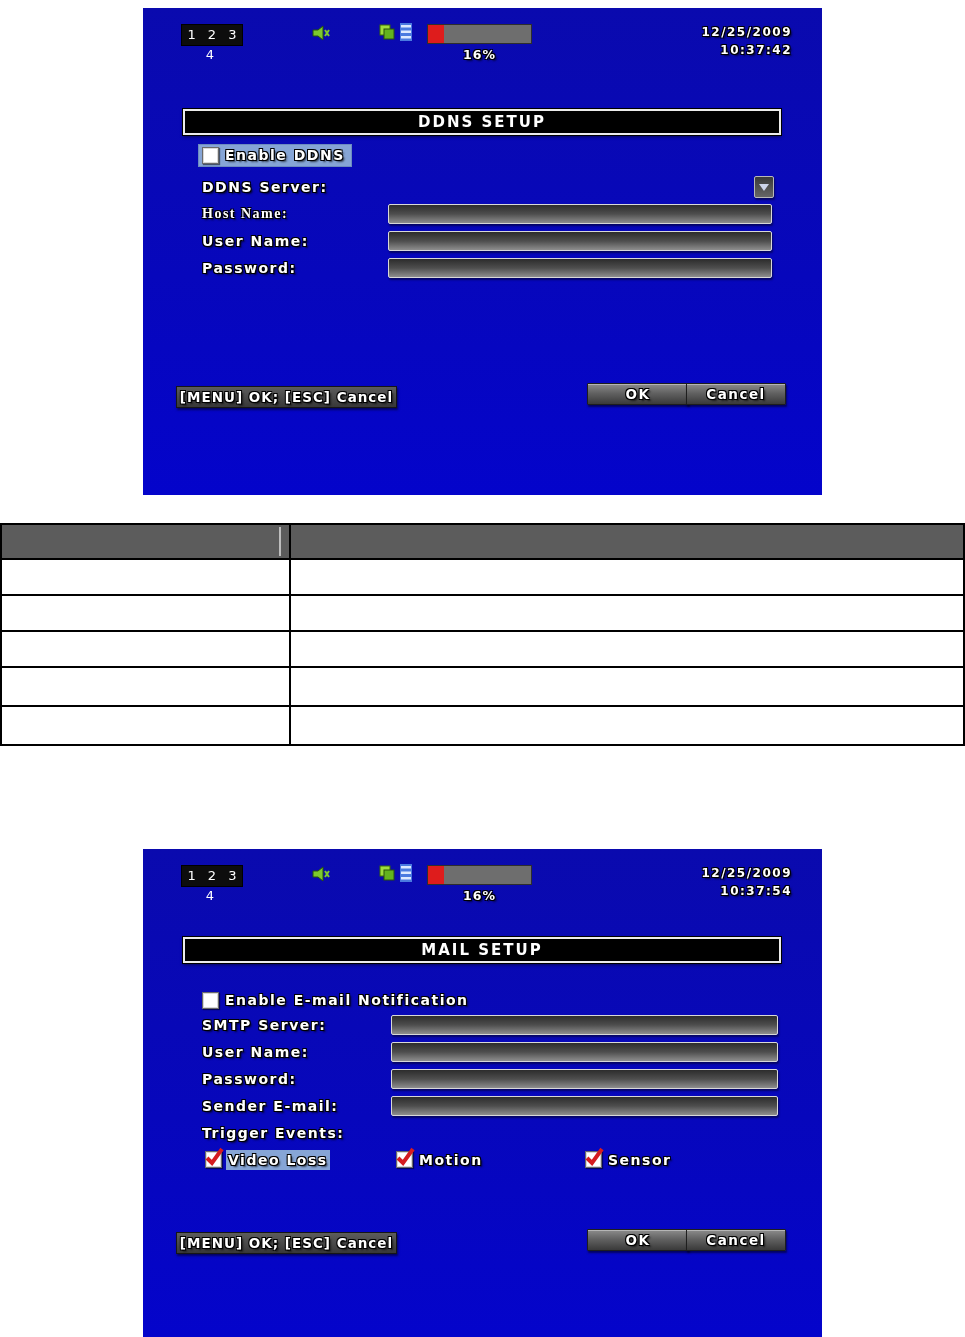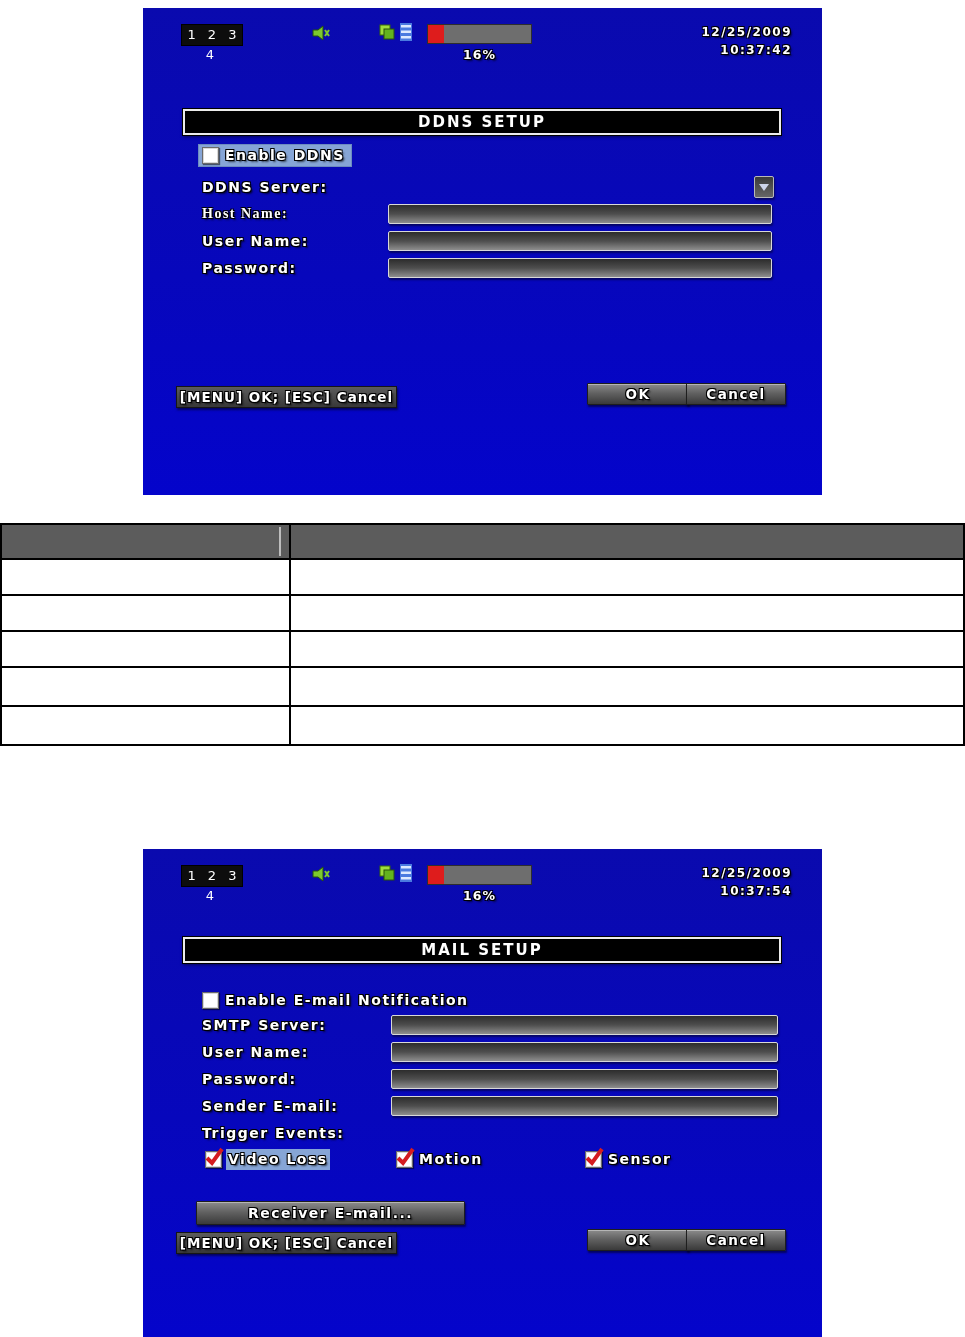--- a/index.html
+++ b/index.html
@@ -83,21 +83,21 @@
   .dropdown span{display:block;padding:0 12px;font-size:13px;line-height:20px;}
   .dd-arrow-btn{
     position:absolute;left:611px;top:168px;width:18px;height:20px;
     background:linear-gradient(180deg,#3a3a3a,#666666);
     border:1px solid #b8b8b8;border-radius:2px;box-shadow:1px 2px 2px rgba(0,0,0,.45);
     display:flex;align-items:center;justify-content:center;
   }
   .dd-arrow{width:0;height:0;border-left:5px solid transparent;border-right:5px solid transparent;border-top:7px solid #cdd4ea;}
 
   
-  .trigger-item{position:absolute;top:302px;display:flex;gap:6px;padding-left:8px;}
+  .trigger-item{position:absolute;top:302px;display:flex;align-items:center;gap:6px;padding-left:8px;}
   .trigger-label.hl{background:#86a5d6;box-shadow:0 0 0 2px #86a5d6;}
 
   
   .btn{
     position:absolute;height:20px;
     background:linear-gradient(180deg,#8c8c8c 0%,#626262 45%,#3a3a3a 100%);
     border:1px solid #1e1e1e;border-radius:1px;
     box-shadow:inset 0 1px 0 #b5b5b5,1px 2px 2px rgba(0,0,0,.5);
     text-align:center;line-height:20px;font-size:13.5px;
   }
@@ -324,18 +324,17 @@
 
   <div class="trigger-item" style="left:434px;">
     <span class="cb">
       <svg class="check-svg" viewBox="0 0 22 22">
         <path d="M4 12 L9 17 L19 3" stroke="#d41c20" stroke-width="4" fill="none"></path>
       </svg>
     </span>
     <span class="dvr-text trigger-label">Sensor</span>
   </div>
 
-  <div class="btn btn-receiver dvr-text">Receiver E-mail...</div>
 
   <div class="hintbar dvr-text">[MENU] OK; [ESC] Cancel</div>
   <div class="btn btn-ok dvr-text">OK</div>
   <div class="btn btn-cancel dvr-text">Cancel</div>
 </div>
 
 </body></html>

